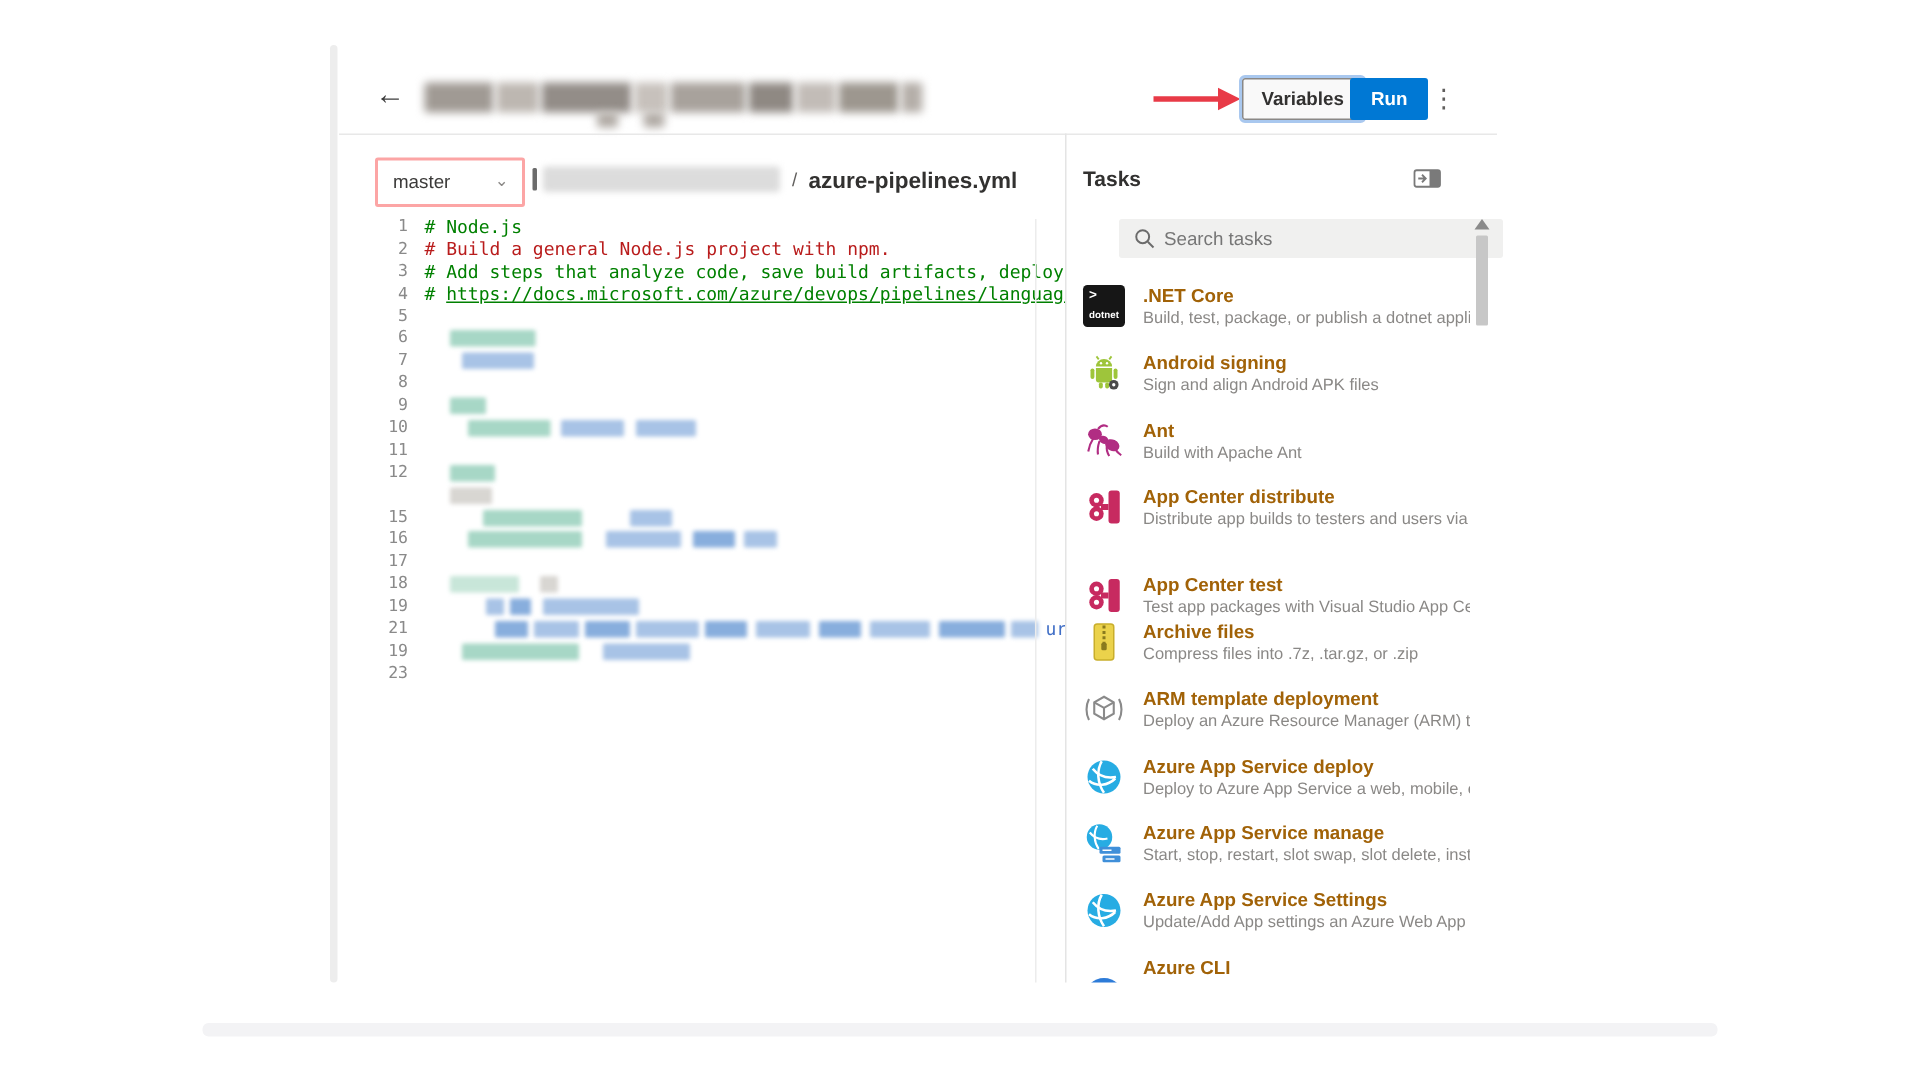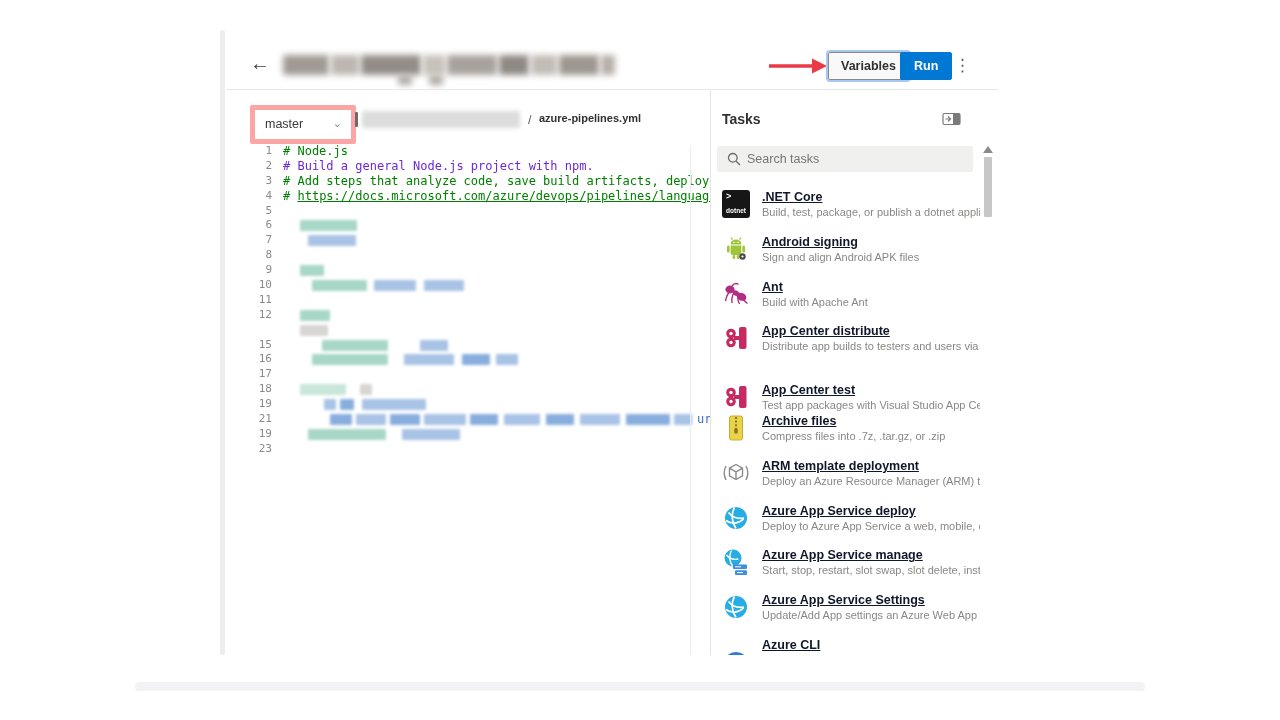--- a/index.html
+++ b/index.html
@@ -20,54 +20,54 @@
   .btn-variables{left:828px;top:52px;height:28px;padding:0 12px;background:#f9f9f9;
      border:1px solid #8a8886;outline:2px solid #a9c8ef;border-radius:2px;
      font-size:12.5px;font-weight:700;color:#323130;line-height:26px;cursor:pointer;
      font-family:"Liberation Sans",sans-serif;}
   .btn-run{left:900px;top:52px;height:28px;padding:0 13px;background:#0078d4;border:1px solid #0078d4;
      border-radius:2px;font-size:12.5px;font-weight:700;color:#fff;line-height:26px;cursor:pointer;
      font-family:"Liberation Sans",sans-serif;}
   .kebab{left:954px;top:53px;font-size:17px;color:#605e5c;letter-spacing:0;cursor:pointer;line-height:26px;}
 
   
-  .branch-select{left:250px;top:105px;width:96px;height:29px;border:5px solid #fca5a5;border-radius:2px;
+  .branch-select{left:250px;top:105px;width:96px;height:29px;border:2px solid #fca5a5;border-radius:2px;
      background:#fff;font-size:12.5px;color:#3b3a39;cursor:pointer;}
   .branch-select .lbl{position:absolute;left:10px;top:7px;}
   .branch-select .chev{position:absolute;right:9px;top:7px;color:#8a8886;font-size:11px;}
   .paren-mark{left:355px;top:112px;width:3px;height:15px;background:#6b6b6b;border-radius:1px;}
   .repo-redact{left:362px;top:111px;width:158px;height:17px;background:#dcdcdc;border-radius:2px;filter:blur(2px);}
   .path-sep{left:528px;top:113px;font-size:12.5px;color:#605e5c;}
-  .file-name{left:539px;top:112px;font-size:11px;font-weight:700;color:#323130;}
+  .file-name{left:539px;top:112px;font-size:15px;font-weight:700;color:#323130;}
 
   
   .code-area{left:226px;top:144px;width:484px;height:511px;overflow:hidden;
      font-family:"DejaVu Sans Mono","Liberation Mono",monospace;}
   .code-line{position:relative;height:14.9px;}
   .code-line .num{position:absolute;left:0;top:0;width:46px;text-align:right;
      font-size:11px;color:#8a8a8a;line-height:14.9px;}
   .code-line .txt{position:absolute;left:57px;top:0;font-size:12px;line-height:14.9px;
      white-space:pre;color:#008000;}
   .code-line .txt .u{text-decoration:underline;}
   .code-line .blk{position:absolute;top:2px;height:11px;border-radius:1px;filter:blur(1.5px);}
   .code-line .sfx{position:absolute;top:0;font-size:12px;line-height:14.9px;color:#3f6ec6;}
   .code-vline{left:690px;top:146px;width:1px;height:509px;background:#ececec;}
   .pane-divider{left:710px;top:89px;width:1px;height:566px;background:#e4e4e4;}
 
   
   .tasks-title{left:722px;top:111px;font-size:14px;font-weight:700;color:#323130;}
   .collapse-btn{left:942px;top:112px;cursor:pointer;}
-  .search-box{left:717px;top:146px;width:256px;height:26px;background:#f0f0ef;border-radius:2px;cursor:text;}
+  .search-box{left:746px;top:146px;width:256px;height:26px;background:#f0f0ef;border-radius:2px;cursor:text;}
   .search-box svg{position:absolute;left:10px;top:6px;}
   .search-box .ph{position:absolute;left:30px;top:6px;font-size:12.5px;color:#767676;}
   .task-list{left:710px;top:178px;width:288px;height:477px;overflow:hidden;}
   .task-item{position:absolute;left:0;width:280px;height:44px;cursor:pointer;}
   .task-item .ic{position:absolute;left:12px;top:0;width:28px;height:28px;}
-  .task-item .ti{position:absolute;left:52px;top:0;font-size:12.5px;font-weight:600;color:#0f172a;
-      width:218px;white-space:nowrap;overflow:hidden;text-decoration:underline;}
+  .task-item .ti{position:absolute;left:52px;top:0;font-size:12.5px;font-weight:600;color:#a16207;
+      width:218px;white-space:nowrap;overflow:hidden;}
   .task-item .de{position:absolute;left:52px;top:16px;font-size:11px;color:#8a8886;
       width:218px;white-space:nowrap;overflow:hidden;}
   .scroll-up{left:983px;top:146px;width:0;height:0;border-left:5px solid transparent;
       border-right:5px solid transparent;border-bottom:7px solid #8a8a8a;}
   .scroll-thumb{left:984px;top:157px;width:8px;height:60px;background:#c7c7c7;border-radius:1px;cursor:grab;}
 
   .bottom-bar{left:135px;top:682px;width:1010px;height:9px;background:#f3f3f5;border-radius:4px;}
 
   .dotnet-box{width:28px;height:28px;background:#161616;border-radius:3px;position:relative;
       font-family:"Liberation Sans",sans-serif;}
@@ -115,21 +115,21 @@
   <span class="abs path-sep">/</span>
   <span class="abs file-name">azure-pipelines.yml</span>
 
   <div class="abs code-area" id="code-area">
       <div class="code-line">
         <span class="num">1</span>
         <span class="txt" style="color: rgb(0, 128, 0);"># Node.js</span>
       </div>
       <div class="code-line">
         <span class="num">2</span>
-        <span class="txt" style="color: #6d28d9;"># Build a general Node.js project with npm.</span>
+        <span class="txt" style="color: #b91c1c;"># Build a general Node.js project with npm.</span>
       </div>
       <div class="code-line">
         <span class="num">3</span>
         <span class="txt" style="color: rgb(0, 128, 0);"># Add steps that analyze code, save build artifacts, deploy,</span>
       </div>
       <div class="code-line">
         <span class="num">4</span>
         <span class="txt" style="color: rgb(0, 128, 0);"><span># </span><span class="u">https://docs.microsoft.com/azure/devops/pipelines/language</span></span>
       </div>
       <div class="code-line">

